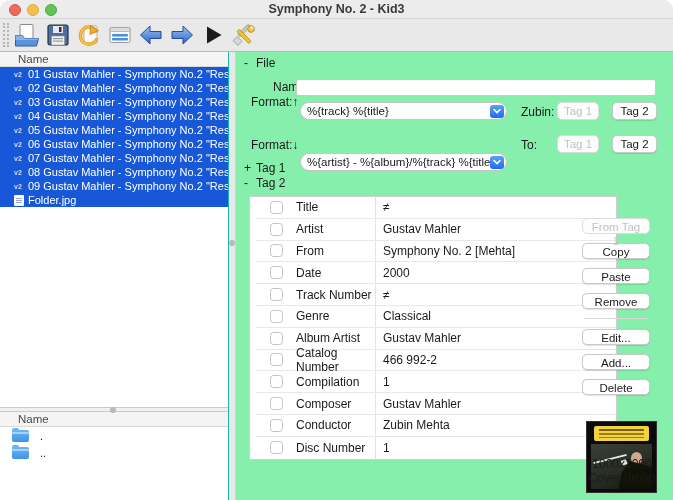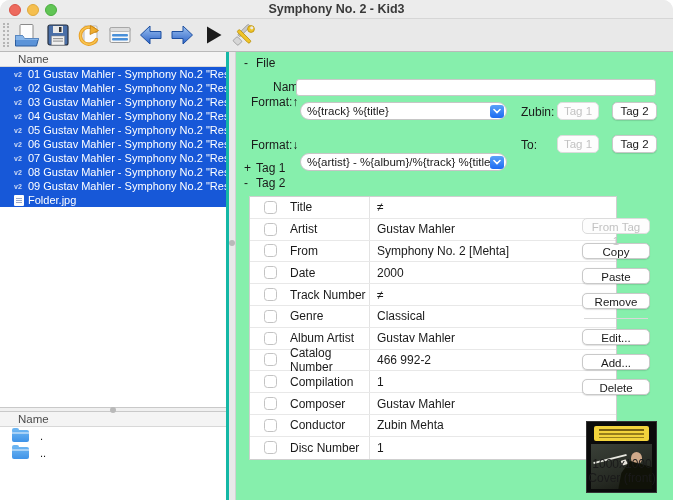--- a/index.html
+++ b/index.html
@@ -15,21 +15,21 @@
   .win-title{position:absolute;left:0;right:0;top:2px;text-align:center;font-size:12.5px;font-weight:700;color:#3a3a3a;}
 
   
   .toolbar{display:flex;align-items:center;height:33px;background:#e9e9e9;border-bottom:1px solid #b9b9b9;padding-left:2px;}
   .tb-handle{width:6px;height:24px;margin:0 3px 0 1px;border-left:2px dotted #b5b5b5;border-right:2px dotted #b5b5b5;}
   .tb-btn{width:29px;height:29px;border:none;background:transparent;padding:1px;margin:0 1px;cursor:pointer;}
   .tb-btn svg{width:26px;height:26px;display:block;}
 
   
   .main{display:flex;height:448px;}
-  .left-col{width:229px;display:flex;flex-direction:column;background:#fff;border-right:3px solid #14b8a6;}
+  .left-col{width:229px;display:flex;flex-direction:column;background:#fff;border-right:1px solid #14b8a6;}
   .v-splitter{width:7px;background:#e9e9e9;border-right:1px solid #d2d2d2;position:relative;}
   .v-splitter .dot,.h-splitter .dot{position:absolute;width:6px;height:6px;border-radius:50%;background:#b9b9b9;}
   .v-splitter .dot{left:0;top:188px;}
   .right-panel{position:relative;flex:1;background:#86efac;}
 
   
   .list-header{height:15px;background:#f4f4f4;border-bottom:1px solid #d8d8d8;font-size:11.5px;color:#4c4c4c;padding-left:18px;line-height:15px;}
   .file-panel{height:355px;overflow:hidden;background:#fff;display:flex;flex-direction:column;}
   .file-row{display:flex;align-items:center;height:14px;background:#1758d8;color:#fff;overflow:hidden;white-space:nowrap;}
   .v2badge{width:14px;margin-left:14px;font-size:7px;font-weight:700;color:#e9edf8;opacity:.85;flex:0 0 14px;}
@@ -292,21 +292,21 @@
       <div class="abs btn disabled" style="left:321px;top:83px;width:42px;">Tag 1</div>
       <div class="abs btn" style="left:376px;top:83px;width:45px;">Tag 2</div>
 
       <div class="abs sec-toggle" style="left:8px;top:109px;">
         <span class="tg">+</span><span>Tag 1</span>
       </div>
       <div class="abs sec-toggle" style="left:8px;top:124px;">
         <span class="tg">-</span><span>Tag 2</span>
       </div>
 
-      <div class="abs tag-table" style="left:13px;top:144px;width:368px;">
+      <div class="abs tag-table" style="left:13px;top:144px;width:368px;padding-left:6px;">
 
           <div class="trow">
             <span class="c-check">
               <span class="checkbox"></span>
             </span>
             <span class="c-label">Title</span>
             <span class="c-value">≠</span>
           </div>
 
           <div class="trow">

